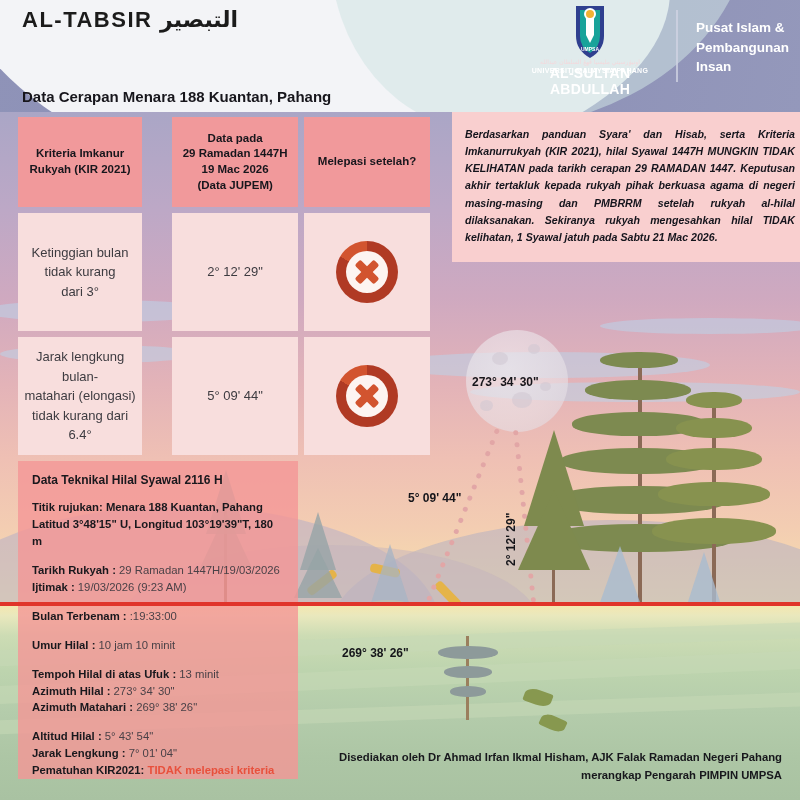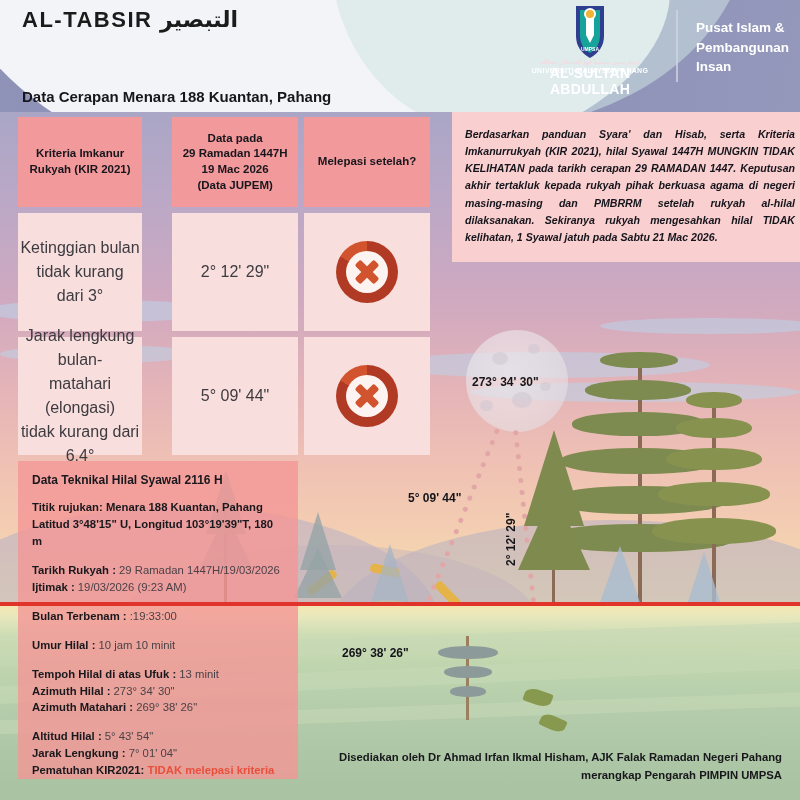--- a/index.html
+++ b/index.html
@@ -101,21 +101,21 @@
 
   
   .tbl{position:absolute;left:18px;top:117px;width:412px;}
   .trow{display:flex;gap:6px;margin-bottom:6px;}
   .th{
     background:#f1999b;color:#17161c;font-weight:bold;font-size:11.5px;
     display:flex;align-items:center;justify-content:center;text-align:center;
     line-height:1.35;padding:6px 4px;
   }
   .td{
-    background:#f8dedd;color:#3d3b40;font-size:16px;
+    background:#f8dedd;color:#3d3b40;font-size:13px;
     display:flex;align-items:center;justify-content:center;text-align:center;
     line-height:1.5;padding:6px 1px;
   }
   .c1{width:128px;} .c2{width:130px;margin-left:24px;} .c3{width:130px;}
   .h-head{height:78px;} .h-body{height:106px;}
 
   .xmark{position:relative;width:62px;height:62px;}
   .xring{
     position:absolute;inset:0;border-radius:50%;
     background:conic-gradient(#b03a24 0deg 300deg,#d2542f 300deg 360deg);

